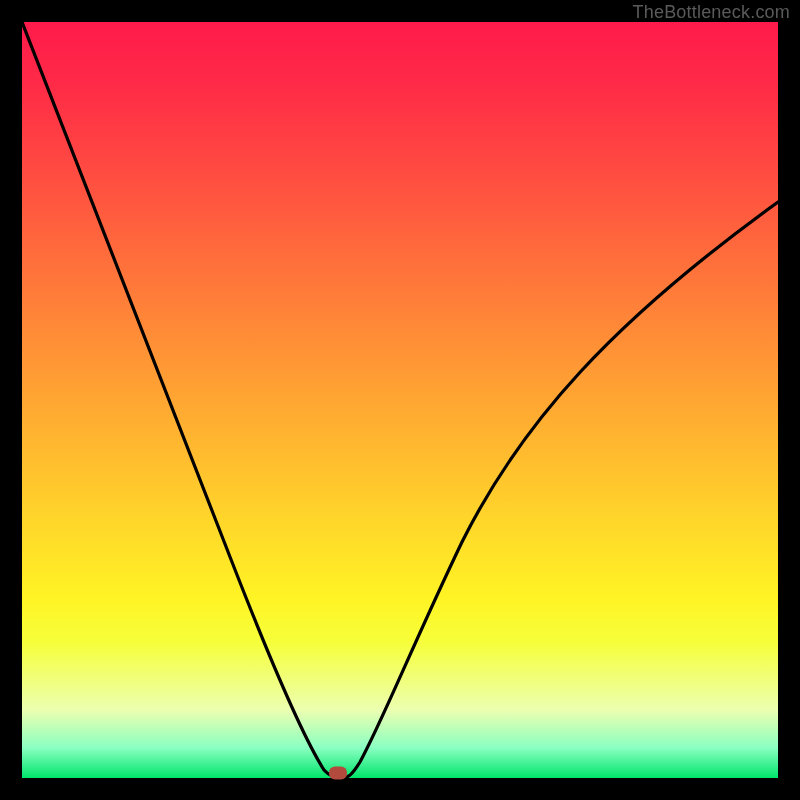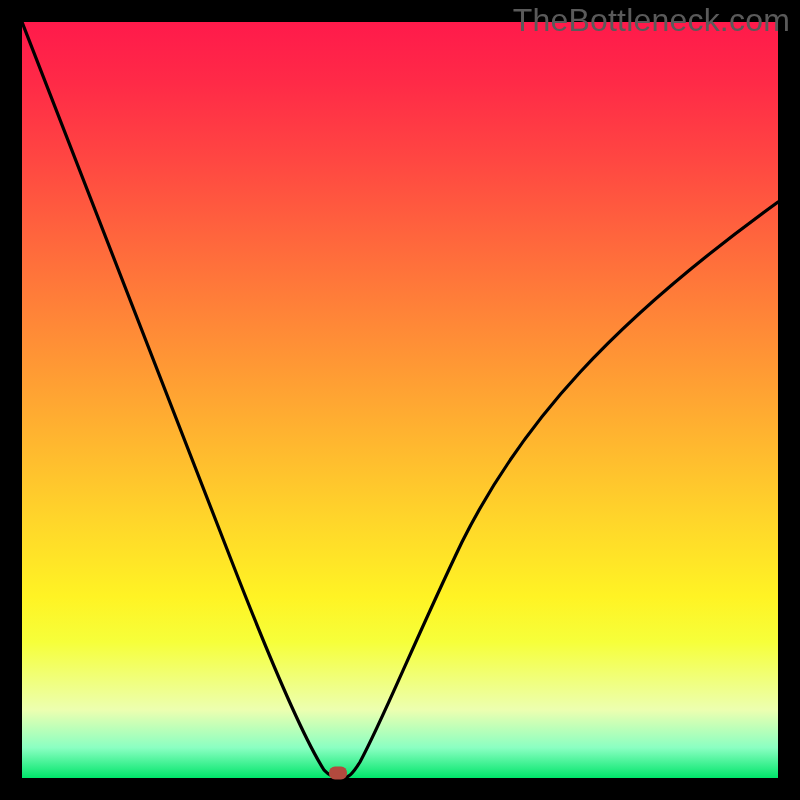--- a/index.html
+++ b/index.html
@@ -30,21 +30,21 @@
       #ecffb0 91%,
       #8affc2 96%,
       #00e56a 100%
     );
   }
   .watermark {
     position: absolute;
     top: 2px;
     right: 10px;
     color: #5a5a5a;
-    font-size: 32px;
+    font-size: 18px;
     font-weight: 500;
     letter-spacing: 0.2px;
     z-index: 10;
   }
   .curve-svg {
     position: absolute;
     left: 0;
     top: 0;
     width: 756px;
     height: 756px;

